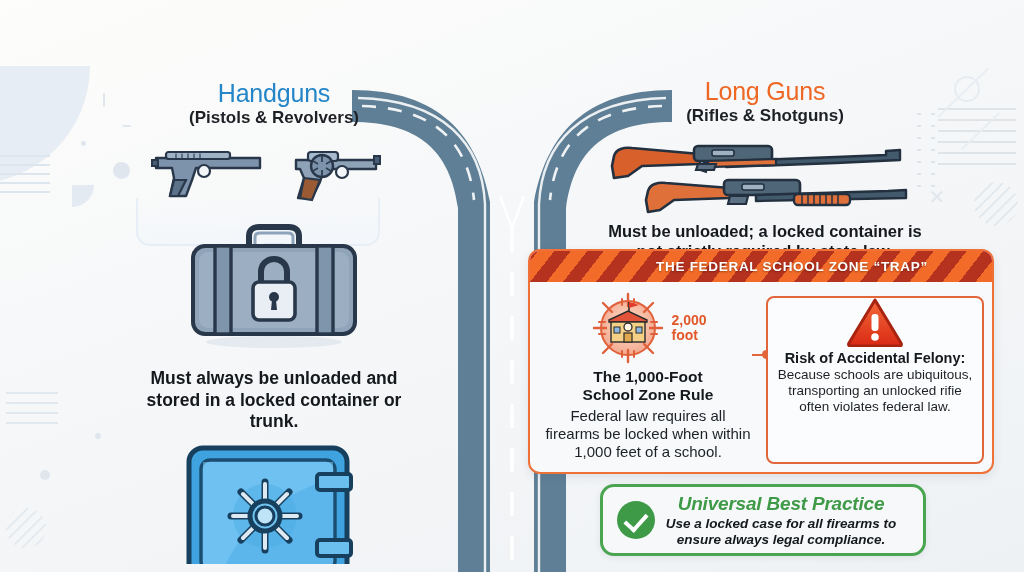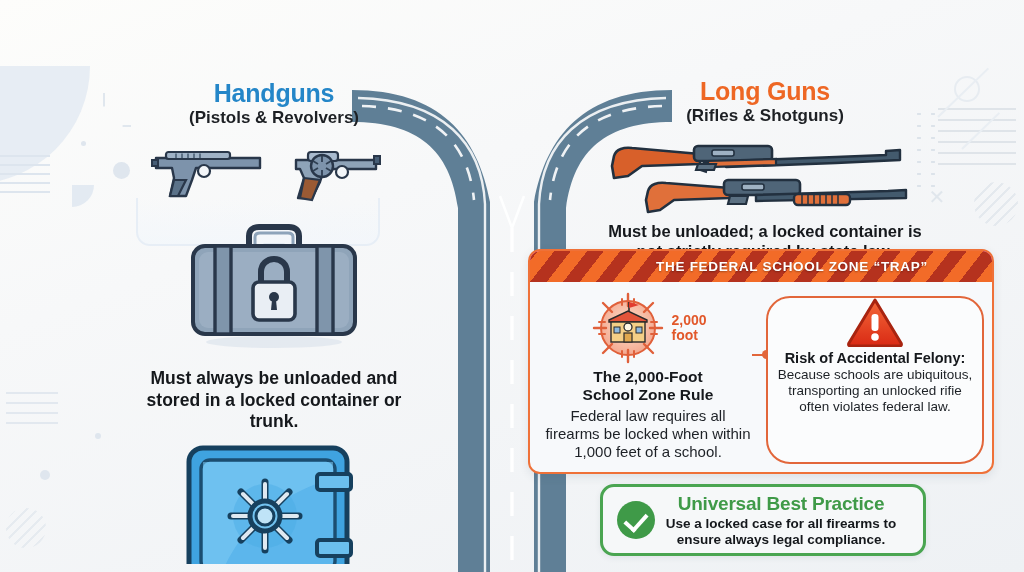--- a/index.html
+++ b/index.html
@@ -114,21 +114,21 @@
   
   .road-wrap { position: absolute; left: 352px; top: 78px; width: 320px; height: 494px; }
 
   
   .col-left { position: absolute; left: 126px; top: 80px; width: 296px; }
   .col-right { position: absolute; left: 600px; top: 78px; width: 330px; }
 
   .col-head {
     text-align: center;
     font-size: 25px;
-    font-weight: bold;
+    font-weight: normal;
     letter-spacing: -.2px;
     line-height: 1.05;
   }
   .col-head.blue { color: #2486c8; }
   .col-head.orange { color: #ee6724; }
   .col-sub {
     text-align: center;
     font-size: 17px;
     font-weight: bold;
     color: #1d2024;
@@ -228,21 +228,21 @@
     line-height: 1.15; margin-top: 2px;
   }
   .trap-left-body {
     font-size: 15px; color: #1d2126; line-height: 1.2; margin-top: 3px;
   }
 
   .trap-right {
     position: absolute; left: 236px; top: 14px;
     width: 214px; height: 164px;
     border: 2px solid #e2663a;
-    border-radius: 24px;
+    border-radius: 8px;
     background: #fbfcfd;
     text-align: center;
   }
   .warn-row { height: 52px; display: flex; align-items: center; justify-content: center; }
   .trap-right-title {
     font-size: 14.5px; font-weight: bold; color: #15181c; margin-top: 0px;
   }
   .trap-right-body {
     font-size: 13.5px; color: #1d2126; line-height: 1.18; margin-top: 1px;
     padding: 0 8px;
@@ -274,21 +274,21 @@
     position: relative;
   }
   .check-circle::after {
     content: "";
     position: absolute; left: 12px; top: 8px;
     width: 10px; height: 18px;
     border: solid #ffffff;
     border-width: 0 4px 4px 0;
     transform: rotate(42deg);
   }
-  .best-text { flex: 1 1 auto; text-align: center; padding: 0 20px 0 4px; }
+  .best-text { flex: 1 1 auto; text-align: center; padding: 0 20px 0 4px; font-style: italic; }
   .best-title {
     font-size: 19px; font-weight: bold; color: #3f9a48; letter-spacing: -.2px;
   }
   .best-body {
     font-size: 13.5px; font-weight: bold; color: #15181c; line-height: 1.18; margin-top: 1px;
   }
 </style>
 </head>
 <body>
 
@@ -508,21 +508,21 @@
                 <rect x="47" y="37" width="6" height="6" fill="#8fb9dd" stroke="#2a2a2a" stroke-width="1"></rect>
               </g>
             </svg>
           </div>
           <div class="radius-label">
             <span>2,000</span><br>
             <span>foot</span>
           </div>
         </div>
         <div class="trap-left-title">
-          <span>The 2,000-Foot</span><br>
+          <span>The 1,000-Foot</span><br>
           <span>School Zone Rule</span>
         </div>
         <div class="trap-left-body">Federal law requires all firearms be locked when within 1,000 feet of a school.</div>
       </div>
 
       <div class="connector"></div>
       <div class="connector-dot"></div>
 
       <div class="trap-right">
         <div class="warn-row">

